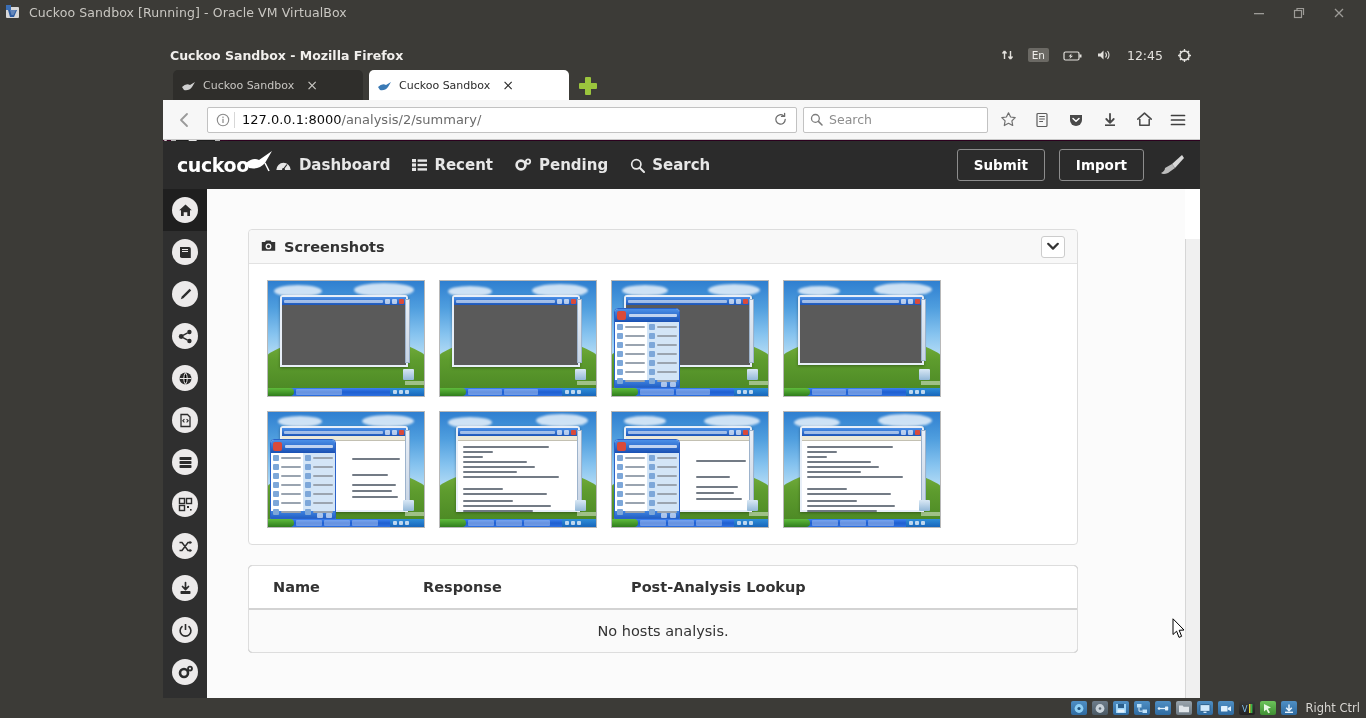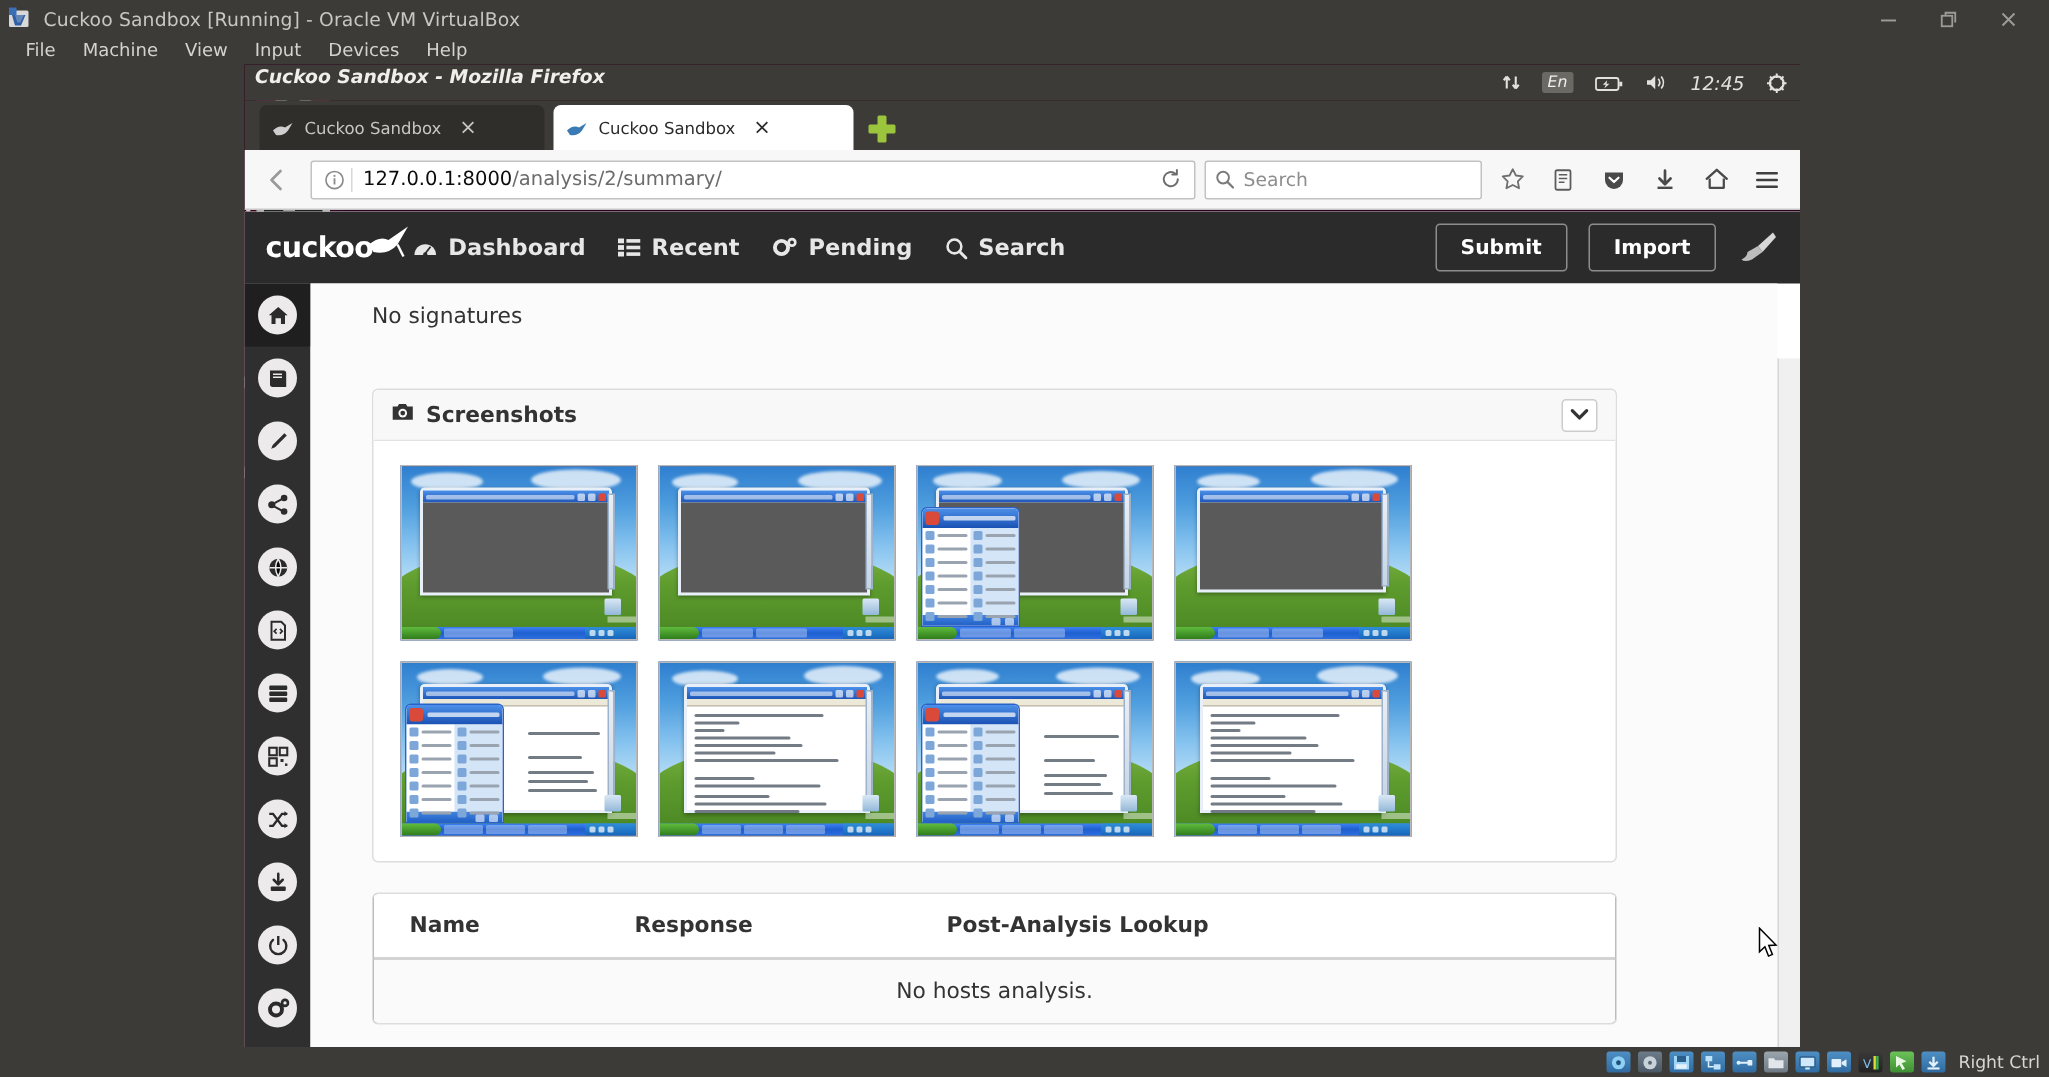--- a/index.html
+++ b/index.html
@@ -123,21 +123,21 @@
   .lnch-gripdots i {
     display: block; width: 3px; height: 3px; background: #d8cbd4; margin-bottom: 2px; border-radius: 1px;
   }
 
   
   #ff-window {
     position: absolute; left: 0px; top: 0px; width: 1037px; height: 655px;
   }
   #ff-titlebar {
     position: absolute; left: 0; top: 0; width: 1037px; height: 24px;
-    background: #3c3b37; display: flex; align-items: flex-start; font-style: italic;
+    background: #3c3b37; display: flex; align-items: center;
   }
   #ff-title {
     color: #f1efec; font-size: 12.5px; font-weight: bold; margin-left: 7px;
   }
   #ubuntu-indicators {
     position: absolute; right: 8px; top: 0; height: 24px;
     display: flex; align-items: center; gap: 14px;
   }
   .uind { color: #e3e1dd; font-size: 12px; display: flex; align-items: center; }
   #uind-clock { color: #e3e1dd; font-size: 12.5px; }
@@ -449,28 +449,20 @@
         </svg>
       </div>
       <div class="winbtn">
         <svg width="14" height="14" viewBox="0 0 14 14">
           <path d="M3 3 L11 11 M11 3 L3 11" stroke="#9d9b97" stroke-width="1.3" fill="none"></path>
         </svg>
       </div>
     </div>
   </div>
 
-  <div id="vbox-menubar">
-    <div class="mi">File</div>
-    <div class="mi">Machine</div>
-    <div class="mi">View</div>
-    <div class="mi">Input</div>
-    <div class="mi">Devices</div>
-    <div class="mi">Help</div>
-  </div>
 
   <div id="vbox-left-strip"></div>
   <div id="vbox-right-strip"></div>
 
   <div id="guest">
 
     <div id="launcher">
       <div class="lnch" id="ic-ubuntu" style="top:8px;">
         <div class="ring"></div>
       </div>
@@ -802,21 +794,20 @@
               <svg width="15" height="15" viewBox="0 0 15 15">
                   <circle cx="6" cy="8" r="4" fill="none" stroke="#2b2b2b" stroke-width="2.6"></circle>
                   <circle cx="12" cy="3.6" r="2" fill="none" stroke="#2b2b2b" stroke-width="1.8"></circle>
                 </svg>
             </span>
           </div>
         </div>
 
         <div id="content">
 
-          <div id="no-signatures">No signatures</div>
 
           <div id="screenshots-panel">
             <div id="screenshots-head">
               <div id="screenshots-title">
                 <span>
                   <svg width="15" height="13" viewBox="0 0 15 13">
                     <path d="M0.8 3 H4 L5 1.4 H9.6 L10.6 3 H14.2 V11.8 H0.8 Z" fill="#333333"></path>
                     <circle cx="7.5" cy="7.4" r="2.9" fill="#f8f8f8"></circle>
                     <circle cx="7.5" cy="7.4" r="1.6" fill="#333333"></circle>
                   </svg>

